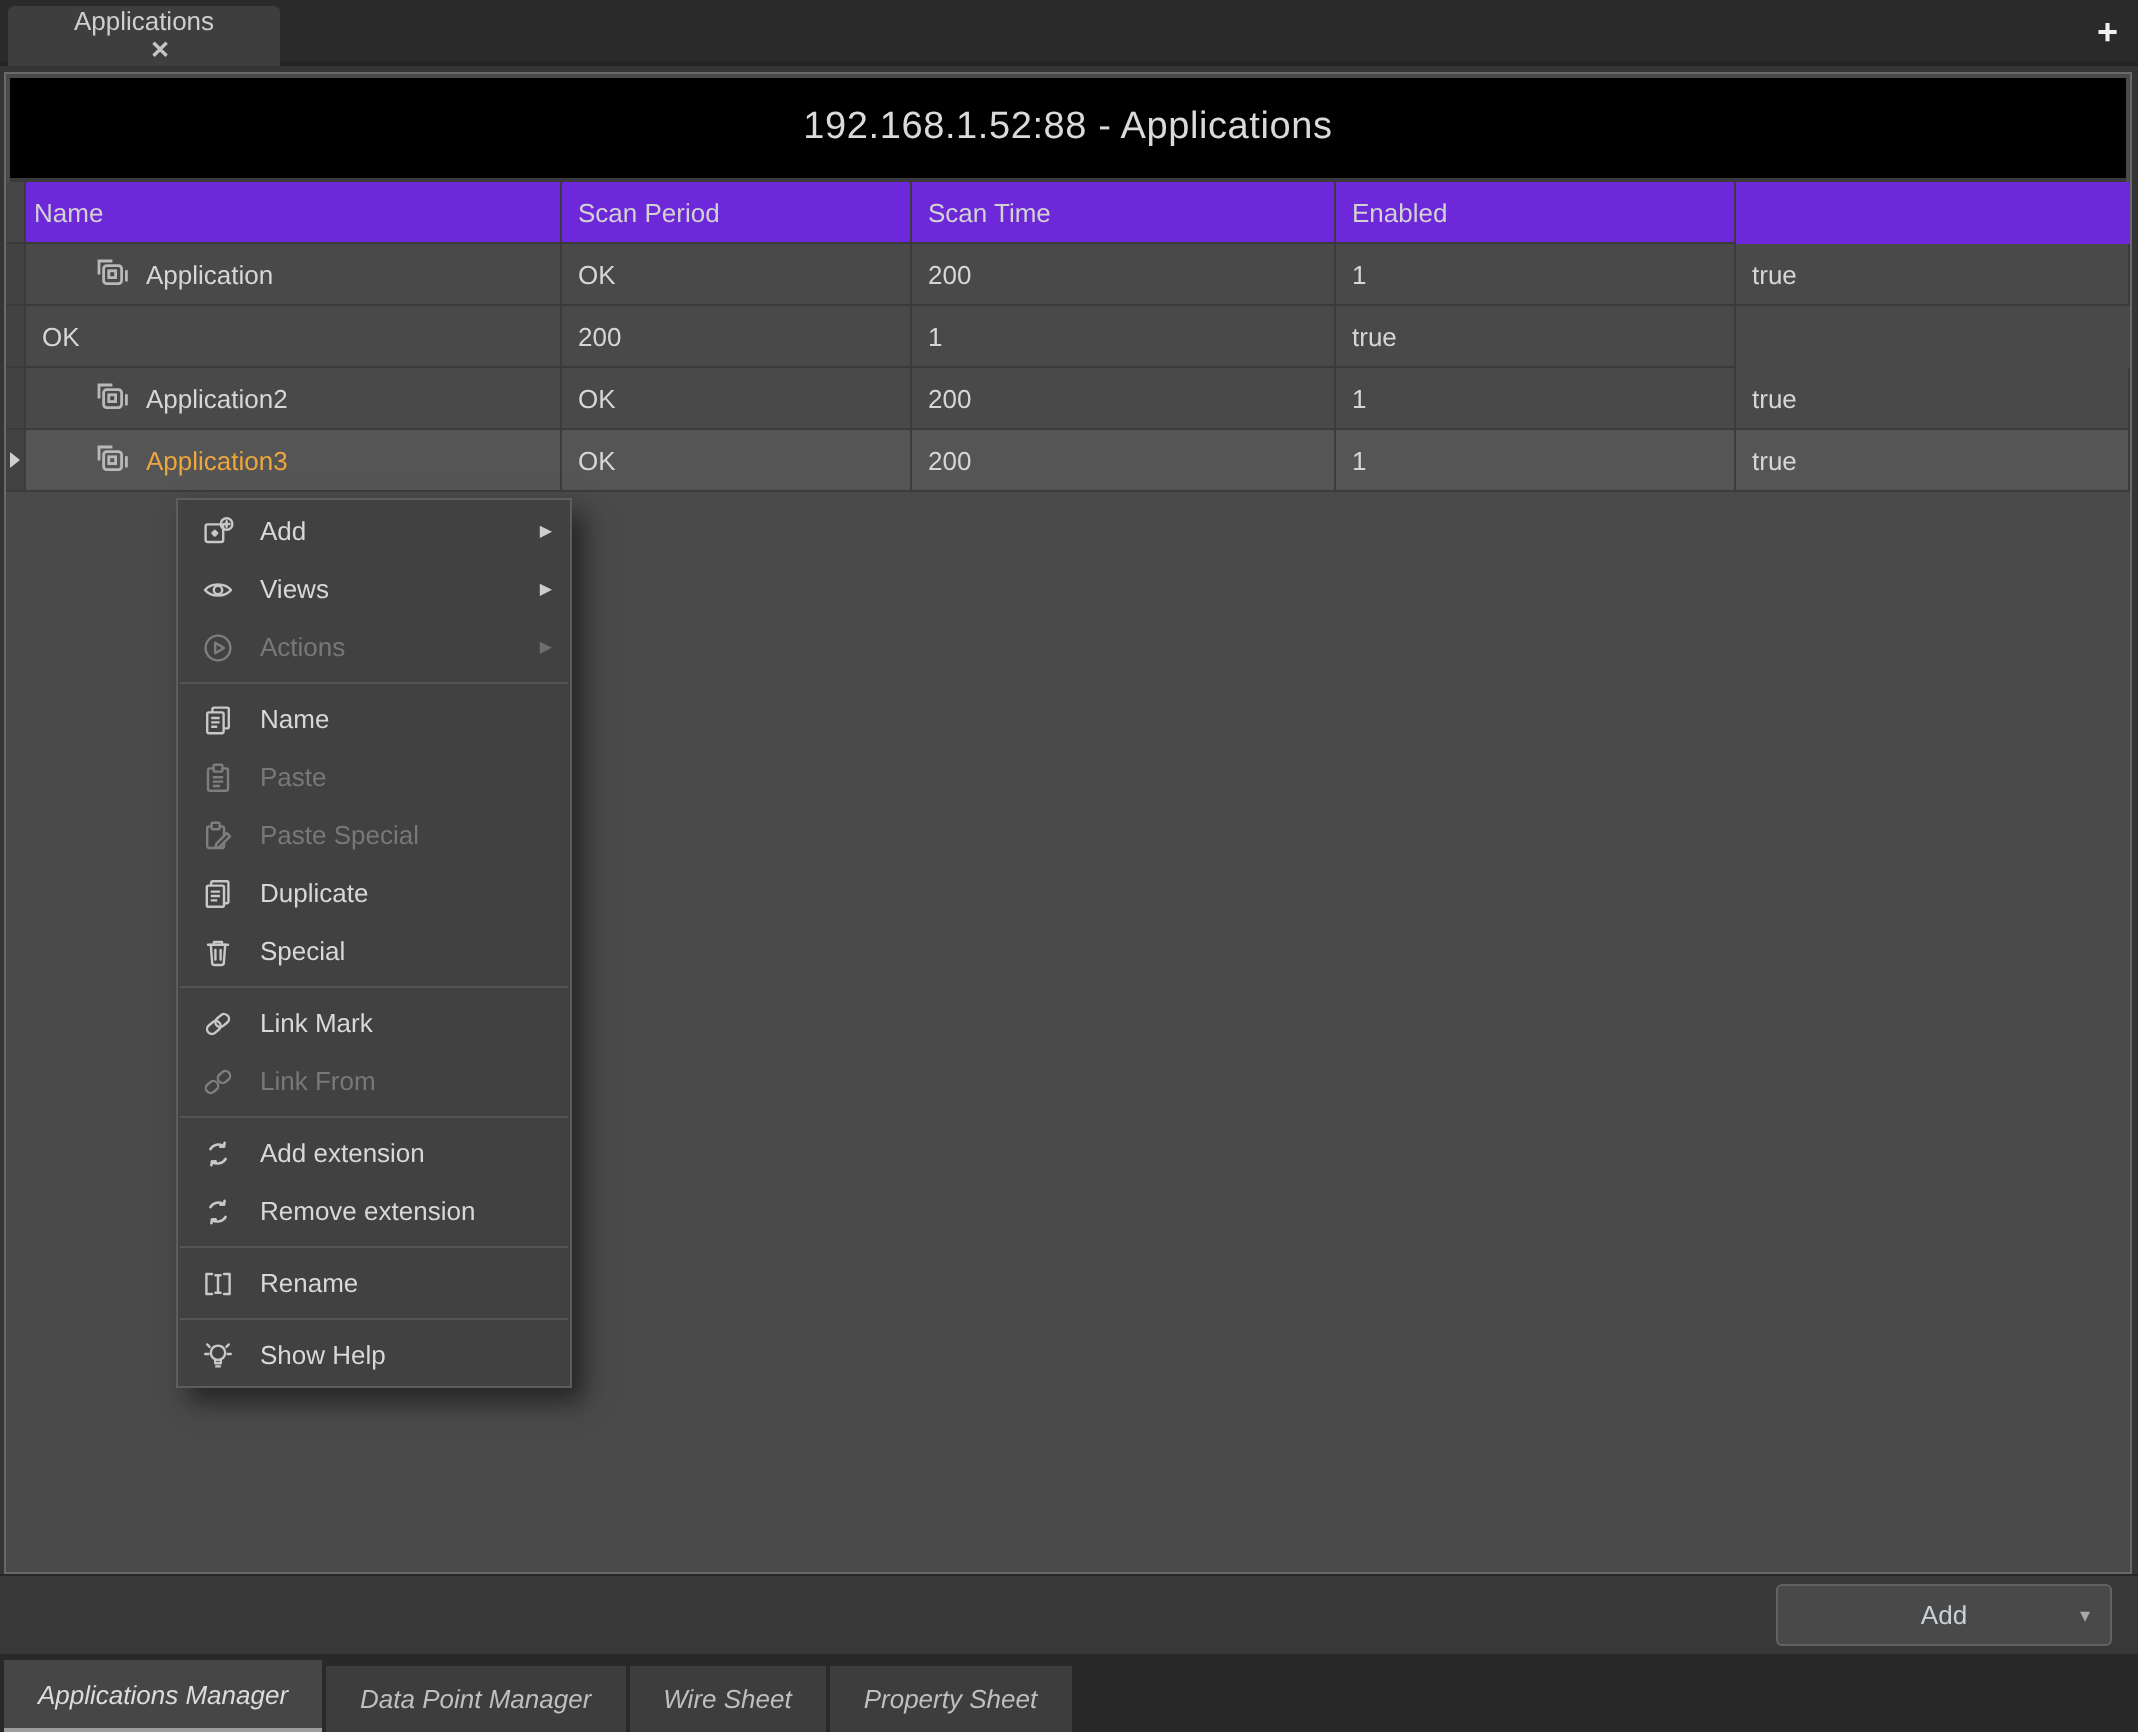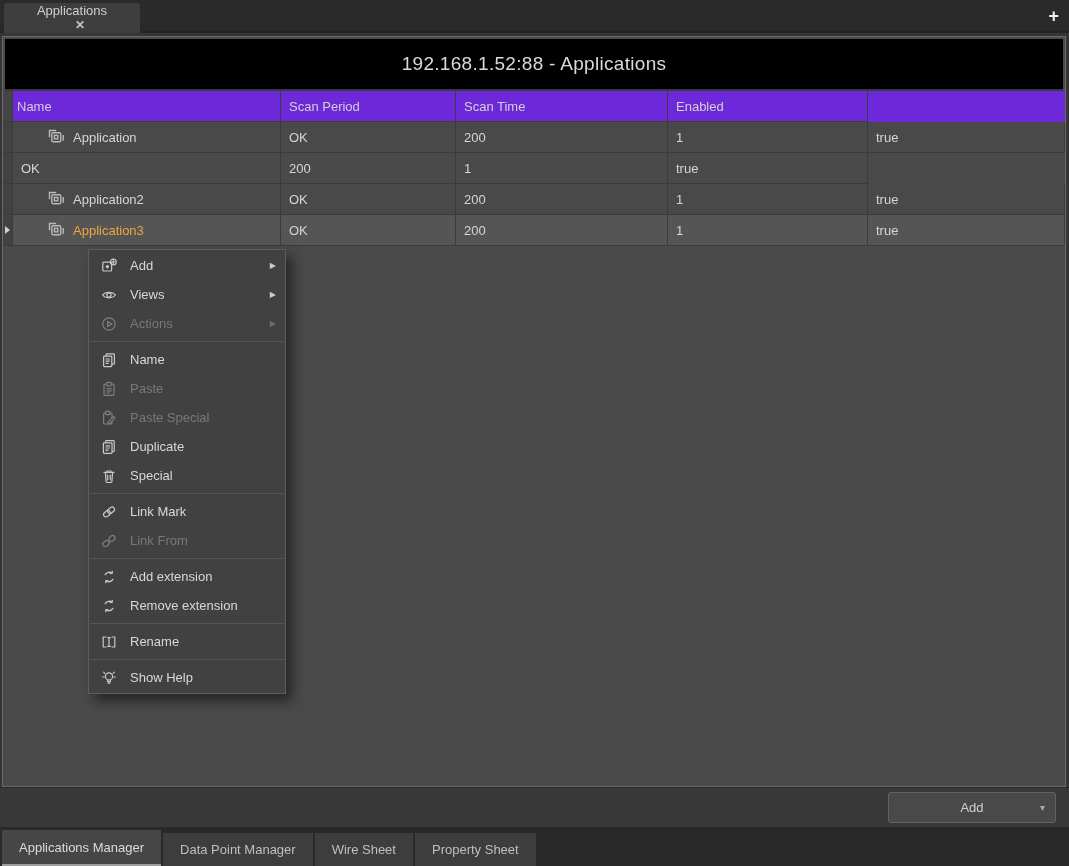--- a/index.html
+++ b/index.html
@@ -59,21 +59,21 @@
   .add-btn { position:absolute; right:13px; top:4px; width:168px; height:31px;
     background:#494949; border:1px solid #626262; border-radius:3px;
     display:flex; align-items:center; justify-content:center;
     font-size:13px; color:#ccd1d5; cursor:pointer; }
   .add-btn .caret { position:absolute; right:10px; font-size:10px; color:#a9a9a9; }
 
   
   .bot-tabbar { position:absolute; left:0; top:827px; width:1069px; height:39px;
     background:#292929; display:flex; align-items:flex-end; }
   .btab { height:33px; margin-right:2px; padding:8px 17px; display:flex; align-items:center;
-    background:#3d3d3d; font-size:13px; color:#bfbfbf; cursor:pointer; }
+    background:#3d3d3d; font-size:13px; color:#bfbfbf; cursor:pointer;font-style:italic; }
   .btab.active { height:36px; background:#464646; color:#dcdcdc;
     border-bottom:2px solid #9d9d9d; }
   .btab:first-child { margin-left:2px; }
 
   svg { display:block; }
 </style>
 </head>
 <body>
 
 <div class="top-tabbar">

